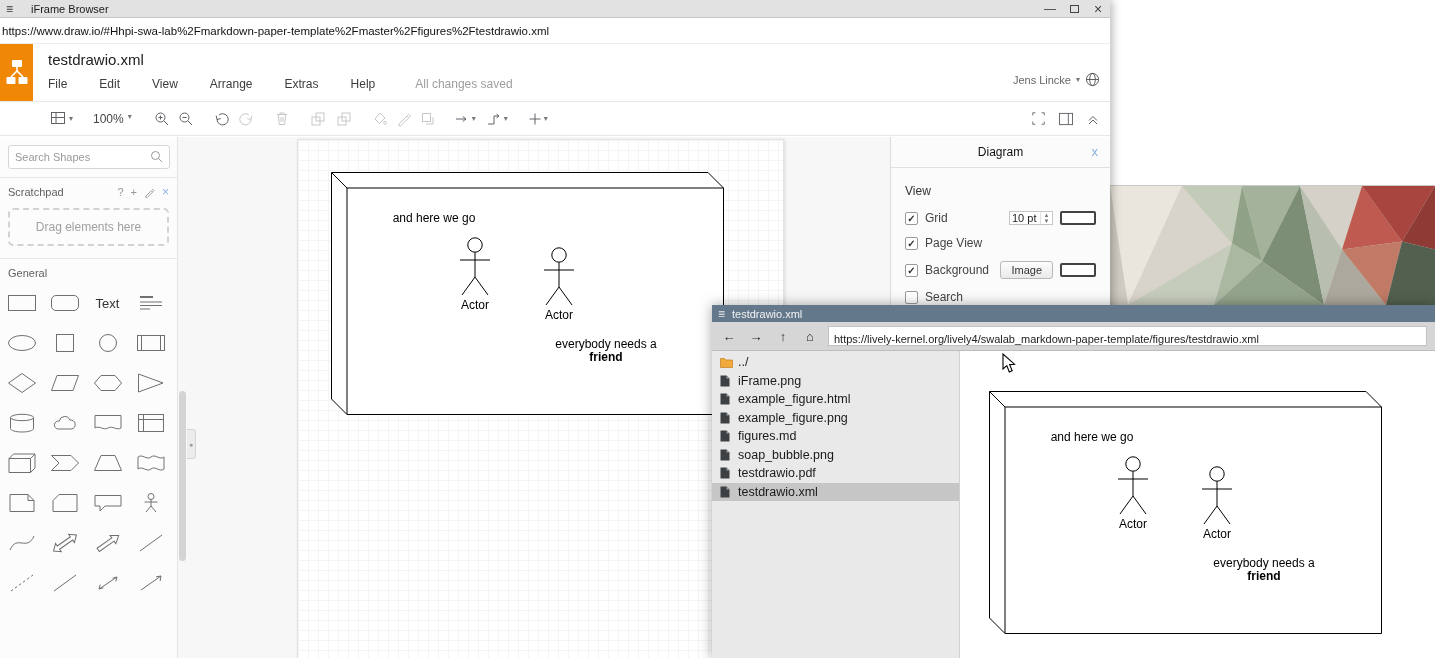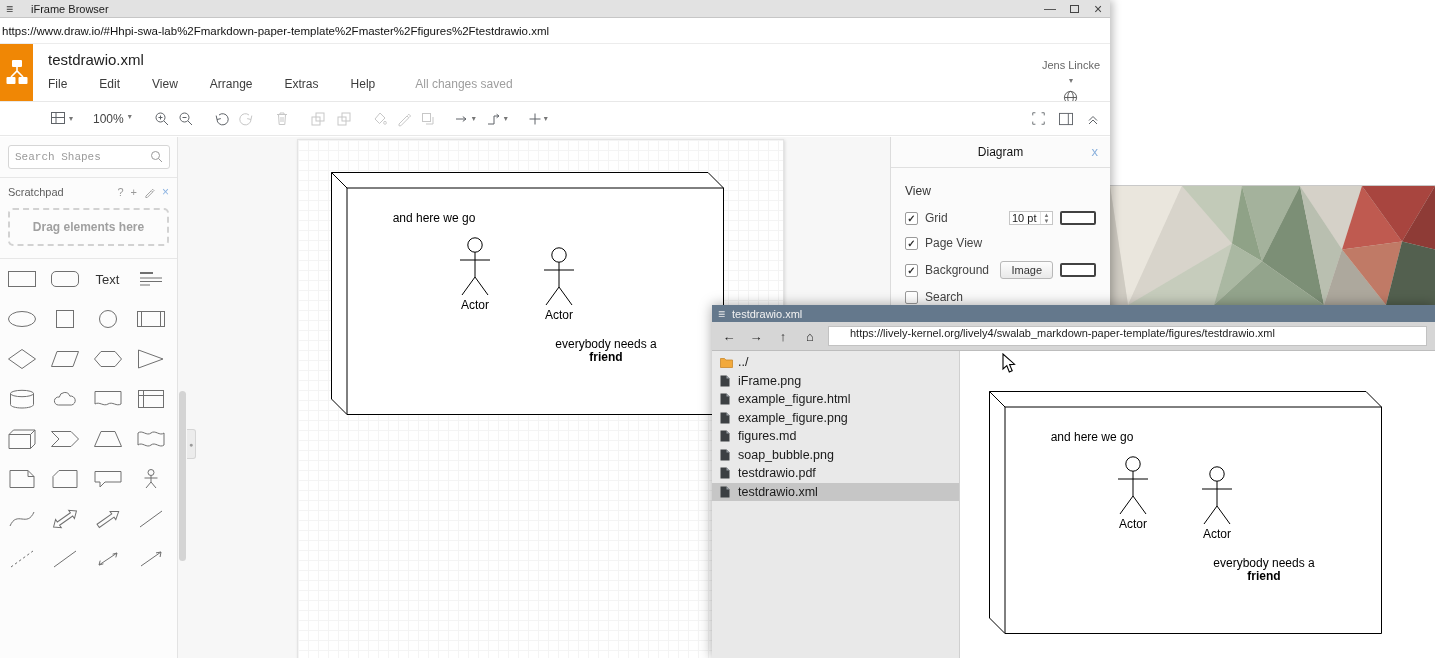--- a/index.html
+++ b/index.html
@@ -28,22 +28,22 @@
 
   
   .dio-header { position:relative; height:57px; background:#fff; }
   .dio-logo { position:absolute; left:0; top:0; width:33px; height:57px; background:#F08705;
               display:flex; align-items:center; justify-content:center; }
   .dio-title { position:absolute; left:48px; top:7px; font-size:15px; color:#222; }
   .dio-menubar { position:absolute; left:48px; top:33px; display:flex; align-items:center; gap:32px;
                  font-size:12px; color:#3c3c3c; }
   .menu-item { cursor:default; }
   .save-status { color:#9e9e9e; margin-left:8px; }
-  .dio-user { position:absolute; right:10px; top:15px; display:flex; align-items:center; gap:5px;
-              font-size:11px; color:#666;flex-direction:column; }
+  .dio-user { position:absolute; right:10px; top:28px; display:flex; align-items:center; gap:5px;
+              font-size:11px; color:#666; }
   .caret { font-size:8px; color:#777; }
 
   
   .dio-toolbar { position:relative; height:35px; border-top:1px solid #e8e8e8; border-bottom:1px solid #e8e8e8;
                  display:flex; align-items:center; padding-left:50px; background:#fff; }
   .tb-btn { display:flex; align-items:center; gap:2px; color:#5f6368; }
   .tb-btn.disabled { color:#c7c7c7; }
   .tb-btn svg { display:block; }
   .tb-zoom { font-size:12px; color:#444; display:flex; align-items:flex-start; gap:4px; }
   .tb-right { position:absolute; right:10px; top:0; height:100%; display:flex; align-items:center; gap:12px;
@@ -51,29 +51,29 @@
 
   
   .dio-main { position:absolute; left:0; top:137px; width:1110px; bottom:0; }
 
   
   .shapes-panel { position:absolute; left:0; top:0; width:178px; bottom:0; background:#fcfcfc;
                   border-right:1px solid #e3e3e3; }
   .search-wrap { position:relative; margin:8px; }
   .search-wrap input { width:162px; height:24px; border:1px solid #d6d6d6; border-radius:3px;
                        font-size:11px; padding:0 22px 0 6px; color:#333; background:#fff;
-                       font-family:Liberation Mono, monospace; }
+                       font-family:Liberation Sans, sans-serif; }
   .search-wrap input::placeholder { color:#9a9a9a; }
   .search-wrap .mag { position:absolute; right:6px; top:5px; }
   .hr { border-top:1px solid #e7e7e7; }
   .scratchpad-head { display:flex; align-items:center; padding:7px 8px; font-size:11px; color:#5f5f5f; }
   .sp-actions { margin-left:auto; display:flex; align-items:center; gap:7px; font-size:11px; color:#9a9a9a; }
   .sp-actions .sp-close { color:#8db4e2; font-size:12px; }
   .drop-zone { margin:2px 8px 12px 8px; height:38px; border:2px dashed #d2d2d2; border-radius:5px;
-               display:flex; align-items:center; justify-content:center; font-size:12px; color:#a0a0a0;font-weight:bold; }
+               display:flex; align-items:center; justify-content:center; font-size:12px; color:#a0a0a0; }
   .section-head { padding:8px 8px 4px 8px; font-size:11px; color:#5f5f5f; }
   .shape-grid { display:grid; grid-template-columns:repeat(4,43px); }
   .shape-cell { height:40px; display:flex; align-items:center; justify-content:center; cursor:default; }
   .shape-cell svg { stroke:#707070; fill:none; stroke-width:1; }
   .shape-text { font-size:13px; color:#333; }
   .panel-scroll { position:absolute; left:178px; top:0; width:9px; bottom:0; background:#f7f7f7; }
   .panel-scroll .thumb { position:absolute; left:1px; width:7px; top:254px; height:170px;
                          background:#d4d4d4; border-radius:4px; }
 
   
@@ -112,21 +112,21 @@
   
   .win2 { position:absolute; left:712px; top:305px; width:723px; height:353px; background:#ededed;
           box-shadow:0 0 12px rgba(0,0,0,.35); }
   .win2-titlebar { height:17px; background:#64788c; display:flex; align-items:center; gap:7px;
                    padding-left:6px; font-size:11px; color:#f2f2f2; }
   .win2-titlebar .burger { color:#e8e8e8; font-size:12px; }
   .win2-nav { height:29px; background:#d6d6d6; border-bottom:1px solid #bdbdbd;
               display:flex; align-items:center; gap:9px; padding:0 8px; }
   .nav-btn { width:18px; text-align:center; font-size:13px; color:#222; font-weight:bold; }
   .win2-url { flex:1; height:20px; background:#fff; border:1px solid #c2c2c2; font-size:11px;
-              color:#222; display:flex; align-items:flex-start; padding-left:21px;
+              color:#222; display:flex; align-items:flex-end; padding-left:5px;
               white-space:nowrap; overflow:hidden; }
   .win2-content { position:absolute; left:0; top:46px; right:0; bottom:0; display:flex; }
   .file-list { width:248px; background:#e9e9e9; border-right:1px solid #d0d0d0; padding-top:2px; }
   .file-row { display:flex; align-items:center; gap:5px; height:18.5px; padding-left:8px;
               font-size:12.5px; color:#1a1a1a; cursor:default; }
   .file-row.selected { background:#c6c6c6; }
   .ficon { width:13px; height:12px; display:flex; align-items:center; }
   .preview { position:relative; flex:1; background:#fff; }
   .drawing-holder-preview { position:absolute; left:28px; top:39px; }
 
@@ -332,20 +332,21 @@
           <svg width="11" height="11" viewBox="0 0 12 12" fill="none" stroke="#9a9a9a">
               <path d="M2 10 L8 4 l1.5 1.5 L3.5 11.5 H2 Z M8.5 3.5 l1-1 1.5 1.5 -1 1"></path>
             </svg>
           <span class="sp-close">×</span>
         </span>
       </div>
       <div class="drop-zone">
         <span>Drag elements here</span>
       </div>
       <div class="hr"></div>
+      <div class="section-head">General</div>
       <div class="shape-grid">
           <div class="shape-cell">
             <svg width="30" height="22" viewBox="0 0 30 22">
               <rect x="1.5" y="3.5" width="27" height="15"></rect>
             </svg>
           </div>
           <div class="shape-cell">
             <svg width="30" height="22" viewBox="0 0 30 22">
               <rect x="1.5" y="3.5" width="27" height="15" rx="4.5"></rect>
             </svg>

